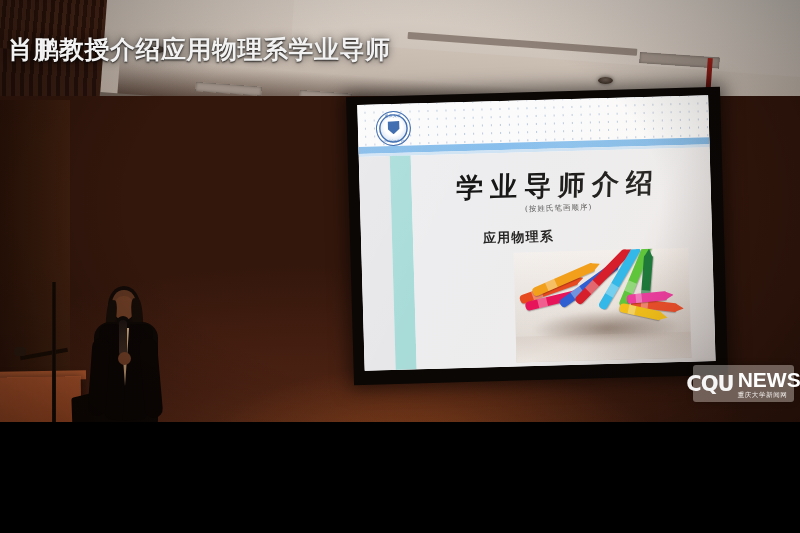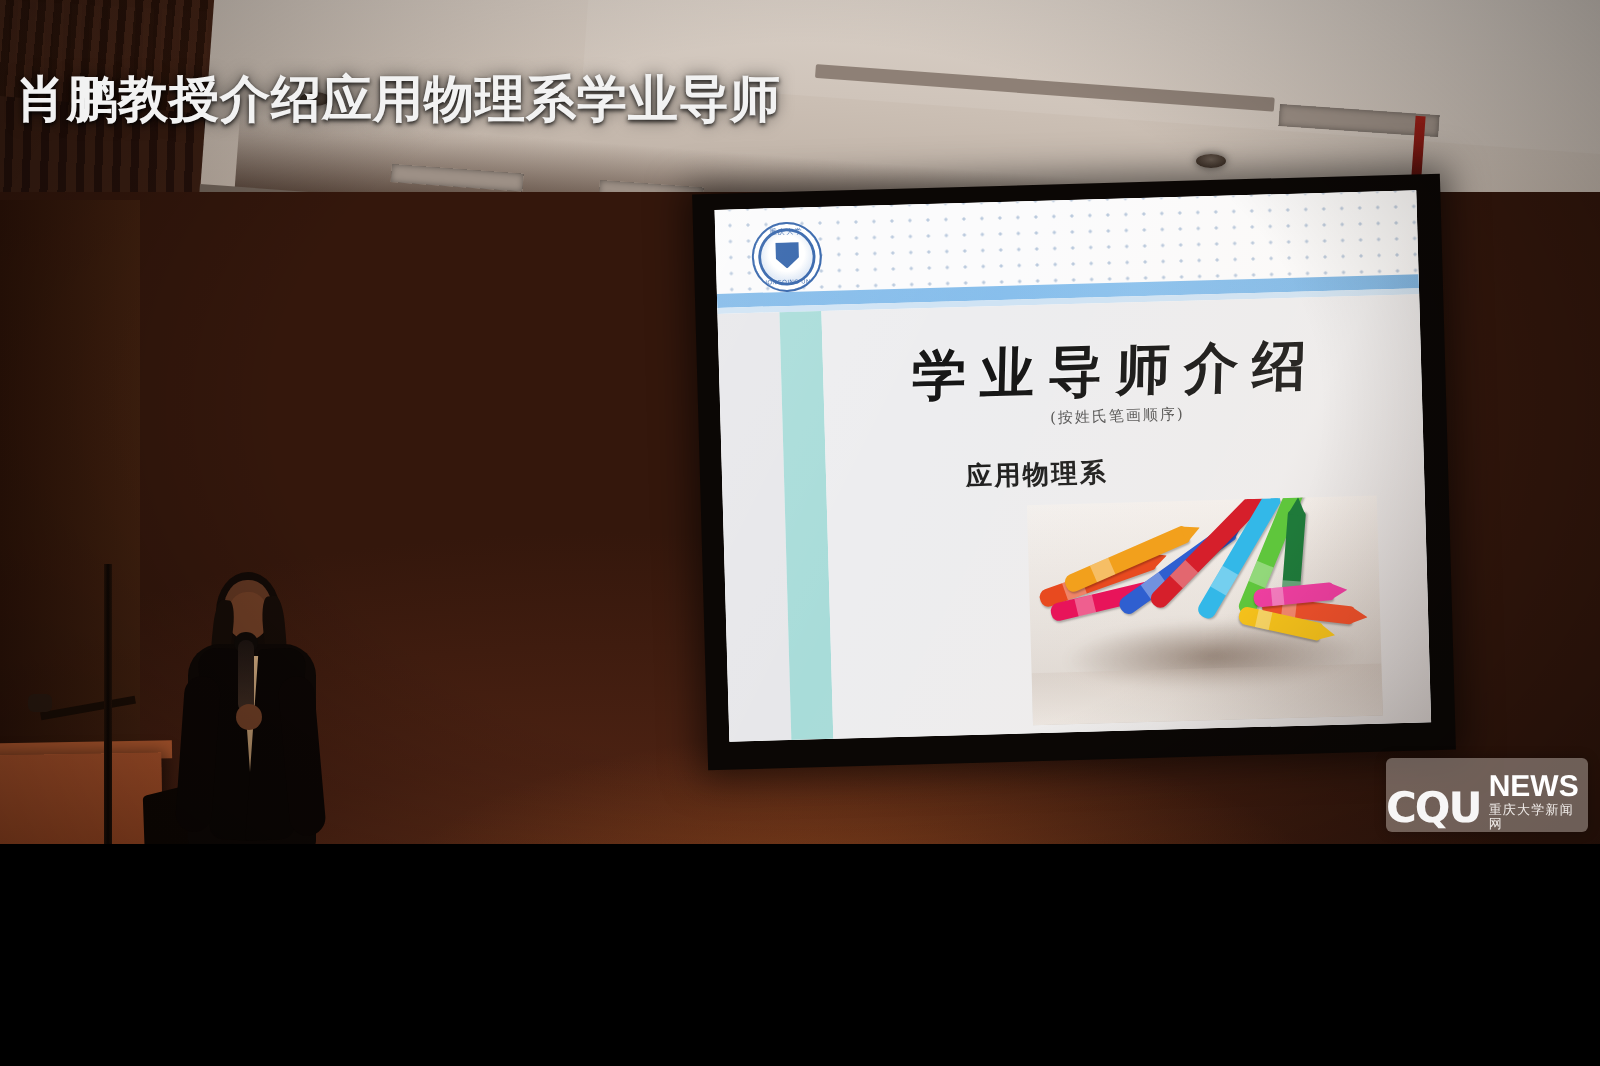--- a/index.html
+++ b/index.html
@@ -334,31 +334,31 @@
   
   .caption{
     position:absolute;left:8px;top:33px;
     font-size:25px;font-weight:700;color:#f2f2f2;letter-spacing:.5px;
     text-shadow:0 1px 2px rgba(0,0,0,.85),0 0 8px rgba(0,0,0,.6);
     font-family:"DejaVu Sans","Liberation Sans",sans-serif;
   }
 
   
   .watermark{
-    position:absolute;right:6px;bottom:6px;width:101px;height:37px;
+    position:absolute;right:6px;bottom:20px;width:101px;height:37px;
     background:rgba(215,205,198,.42);border-radius:3px;
-    display:flex;align-items:flex-end;justify-content:center;gap:4px;
+    display:flex;align-items:center;justify-content:center;gap:4px;
     box-shadow:0 0 6px rgba(0,0,0,.25);
   }
   .wm-cqu{
     font-size:21px;font-weight:700;color:#ffffff;letter-spacing:-1px;
     font-family:"DejaVu Sans","Liberation Sans",sans-serif;opacity:.95;
   }
   .wm-right{display:flex;flex-direction:column;align-items:flex-start;line-height:1;}
-  .wm-news{font-size:15px;font-weight:700;color:#ffffff;letter-spacing:0px;}
+  .wm-news{font-size:21px;font-weight:700;color:#ffffff;letter-spacing:0px;}
   .wm-cn{font-size:6.5px;color:#f0ece9;letter-spacing:.6px;margin-top:2px;}
 
   .vignette{
     position:absolute;inset:0;pointer-events:none;
     background:radial-gradient(ellipse 620px 430px at 50% 48%,rgba(0,0,0,0) 42%,rgba(0,0,0,.55) 100%);
   }
 </style>
 </head>
 <body>
 

